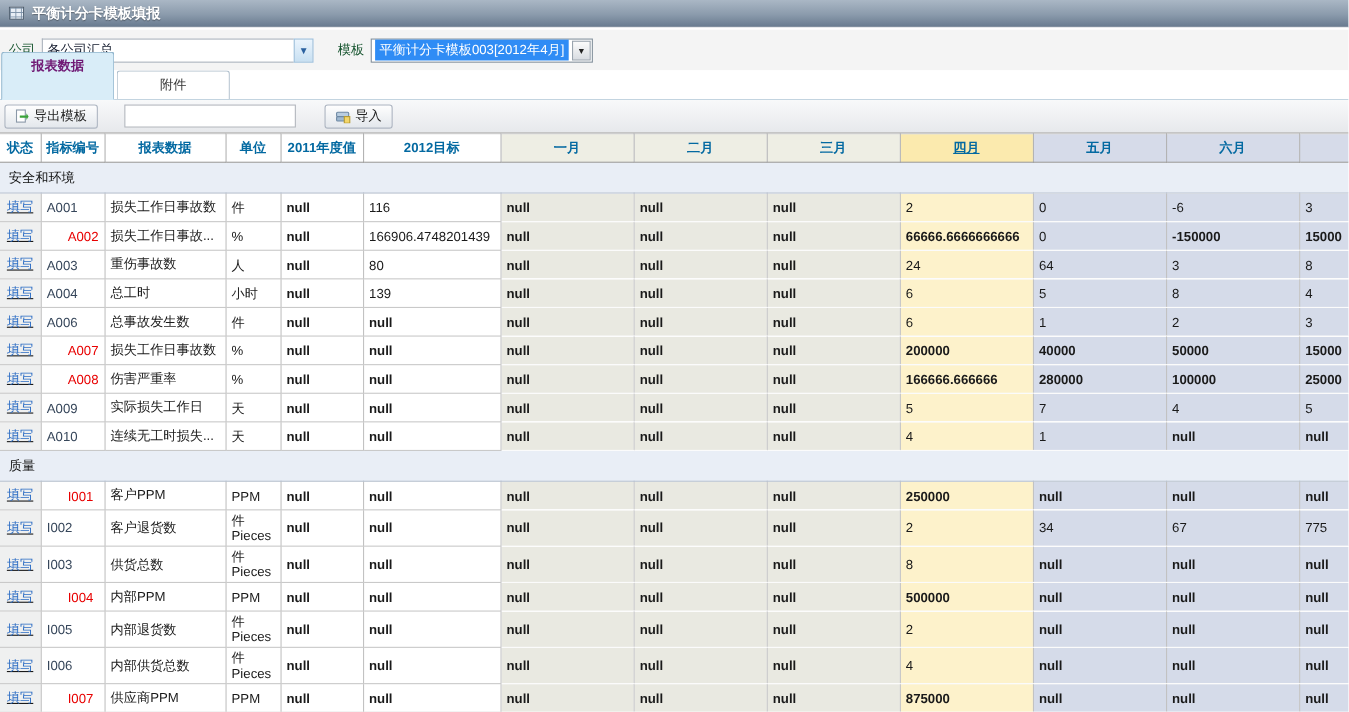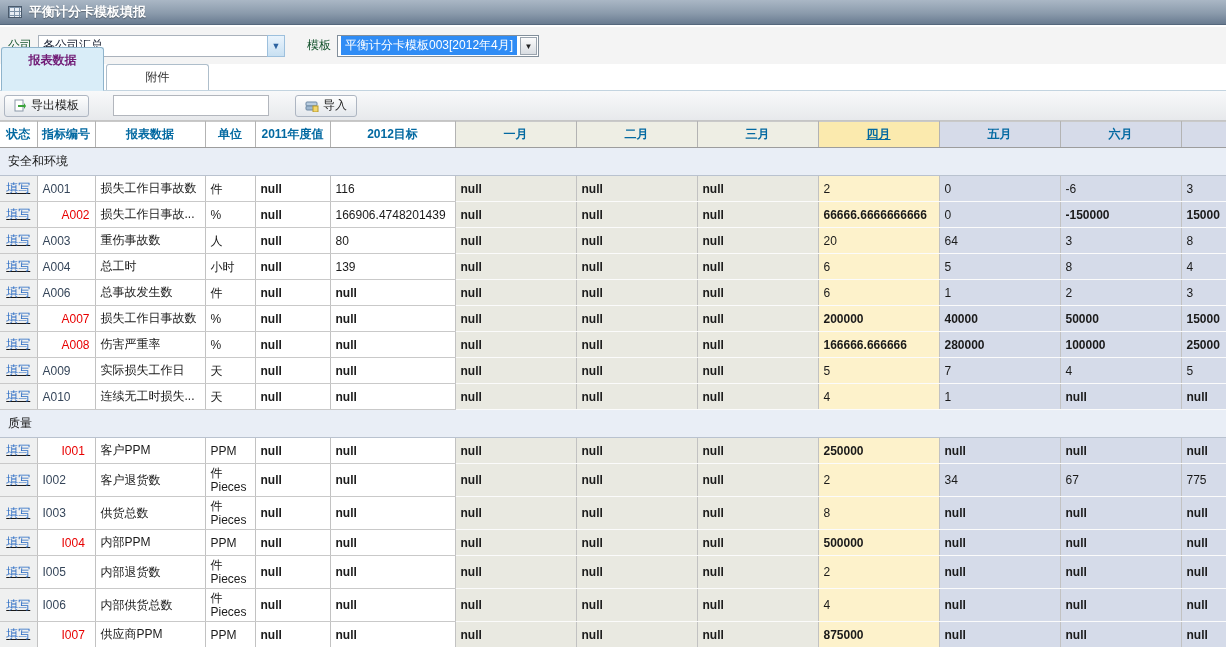--- a/index.html
+++ b/index.html
@@ -242,21 +242,21 @@
         <tr class="row-normal">
           <td class="c-status"><a class="fill-link" href="#">填写</a></td>
           <td class="c-code dark">A003</td>
           <td>重伤事故数</td>
           <td class="c-unit">人</td>
           <td class="v-gray">null</td>
           <td class="v-black">80</td>
           <td class="month m-past v-gray">null</td>
           <td class="month m-past v-gray">null</td>
           <td class="month m-past v-gray">null</td>
-          <td class="month m-current v-black">20</td>
+          <td class="month m-current v-black">24</td>
           <td class="month m-future v-black">64</td>
           <td class="month m-future v-black">3</td>
           <td class="month m-future v-black">8</td>
         </tr>
         <tr class="row-normal">
           <td class="c-status"><a class="fill-link" href="#">填写</a></td>
           <td class="c-code dark">A004</td>
           <td>总工时</td>
           <td class="c-unit">小时</td>
           <td class="v-gray">null</td>

